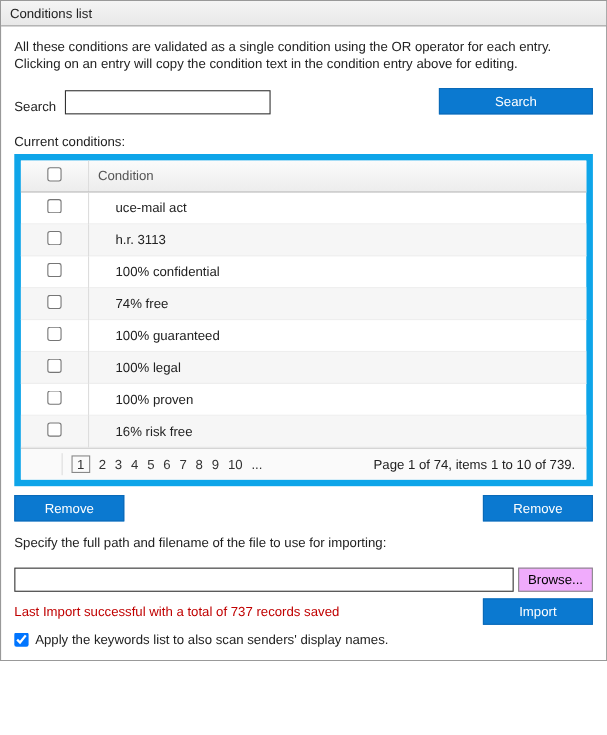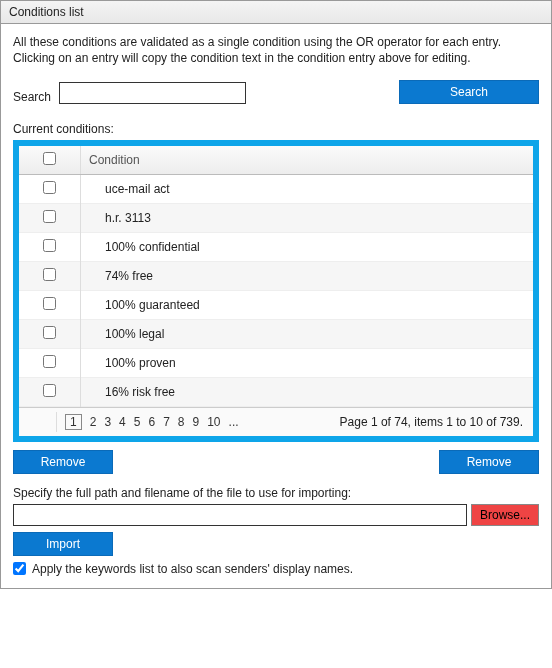--- a/index.html
+++ b/index.html
@@ -5,45 +5,45 @@
 * { box-sizing: border-box; margin: 0; padding: 0; }
 body { font-family: "Segoe UI", Tahoma, sans-serif; font-size: 12px; color: #222; background: #fff; width: 552px; }
 .panel { border: 1px solid #999; }
 .titlebar { background: linear-gradient(#f4f4f4,#e8e8e8); border-bottom: 1px solid #999; padding: 4px 8px; font-weight: normal; }
 .content { padding: 10px 12px 12px 12px; }
 .intro { margin-bottom: 14px; line-height: 1.35; }
 .search-row { display: flex; align-items: flex-end; gap: 6px; margin-bottom: 18px; }
 .search-row label { margin-right: 2px; }
 .search-row input[type=text] { flex: 1; height: 22px; border: 1px solid #333; padding: 2px 4px; max-width: 290px; }
 .btn-blue { background: #0b79d0; color: #fff; border: 1px solid #0a6ab8; height: 24px; min-width: 100px; cursor: pointer; font-size: 12px; }
-.btn-grey { background: #ef4444; border: 1px solid #888; height: 22px; padding: 0 8px; cursor: pointer; font-size: 12px; }
+.btn-grey { background: #f0abfc; border: 1px solid #888; height: 22px; padding: 0 8px; cursor: pointer; font-size: 12px; }
 .section-label { margin-bottom: 4px; }
 .table-wrap { border: 6px solid #0ea5e9; }
 table { width: 100%; border-collapse: collapse; }
 th, td { text-align: left; font-weight: normal; }
 thead tr { background: linear-gradient(#fbfbfb,#ececec); }
 th { padding: 6px 8px; border-bottom: 1px solid #bbb; color: #555; }
 th.chkcol, td.chkcol { width: 32px; text-align: center; border-right: 1px solid #ddd; }
 tbody tr { border-bottom: 1px solid #eee; }
 tbody tr:nth-child(even) { background: #f6f6f6; }
 tbody td { padding: 6px 24px; }
 .pager { display: flex; align-items: center; border-top: 1px solid #ccc; background: #fafafa; padding: 4px 6px; font-size: 12px; }
 .pager .nav { width: 32px; border-right: 1px solid #ddd; height: 20px; }
 .pager .pages { display: flex; gap: 8px; padding-left: 8px; align-items: center; }
 .pager .pages .pgnum { cursor: pointer; color: #333; }
 .pager .pages .current { border: 1px solid #888; padding: 0 4px; }
 .pager .info { margin-left: auto; padding-right: 4px; }
 .actions { display: flex; justify-content: space-between; gap: 4px; margin: 8px 0 12px 0; }
-.import-label { margin-bottom: 4px; }
+.import-label { margin-bottom: 16px; }
 .import-row { display: flex; gap: 4px; margin-bottom: 6px; }
 .import-row input[type=text] { flex: 1; height: 22px; border: 1px solid #333; padding: 2px 4px; }
 .status-row { display: flex; align-items: center; margin-bottom: 6px; }
 .status-row .status { color: #c00000; flex: 1; }
 .note { line-height: 1.35; margin-bottom: 8px; }
-.apply-row { display: flex; gap: 6px; }
+.apply-row { display: flex; align-items: center; gap: 6px; }
 input[type=checkbox] { width: 13px; height: 13px; }
 </style>
 </head>
 <body>
 
 <div class="panel">
   <div class="titlebar">Conditions list</div>
   <div class="content">
 
     <div class="intro">All these conditions are validated as a single condition using the OR operator for each entry. Clicking on an entry will copy the condition text in the condition entry above for editing.</div>
@@ -124,20 +124,21 @@
       <button class="btn-blue">Remove</button>
     </div>
 
     <div class="import-label">Specify the full path and filename of the file to use for importing:</div>
     <div class="import-row">
       <input type="text" value="" style="">
       <button class="btn-grey">Browse...</button>
     </div>
 
     <div class="status-row">
+      <div class="status">Last Import successful with a total of 737 records saved</div>
       <button class="btn-blue">Import</button>
     </div>
 
 
     <div class="apply-row">
       <input type="checkbox" id="applychk" checked="" style="">
       <label for="applychk">Apply the keywords list to also scan senders' display names.</label>
     </div>
 
   </div>

